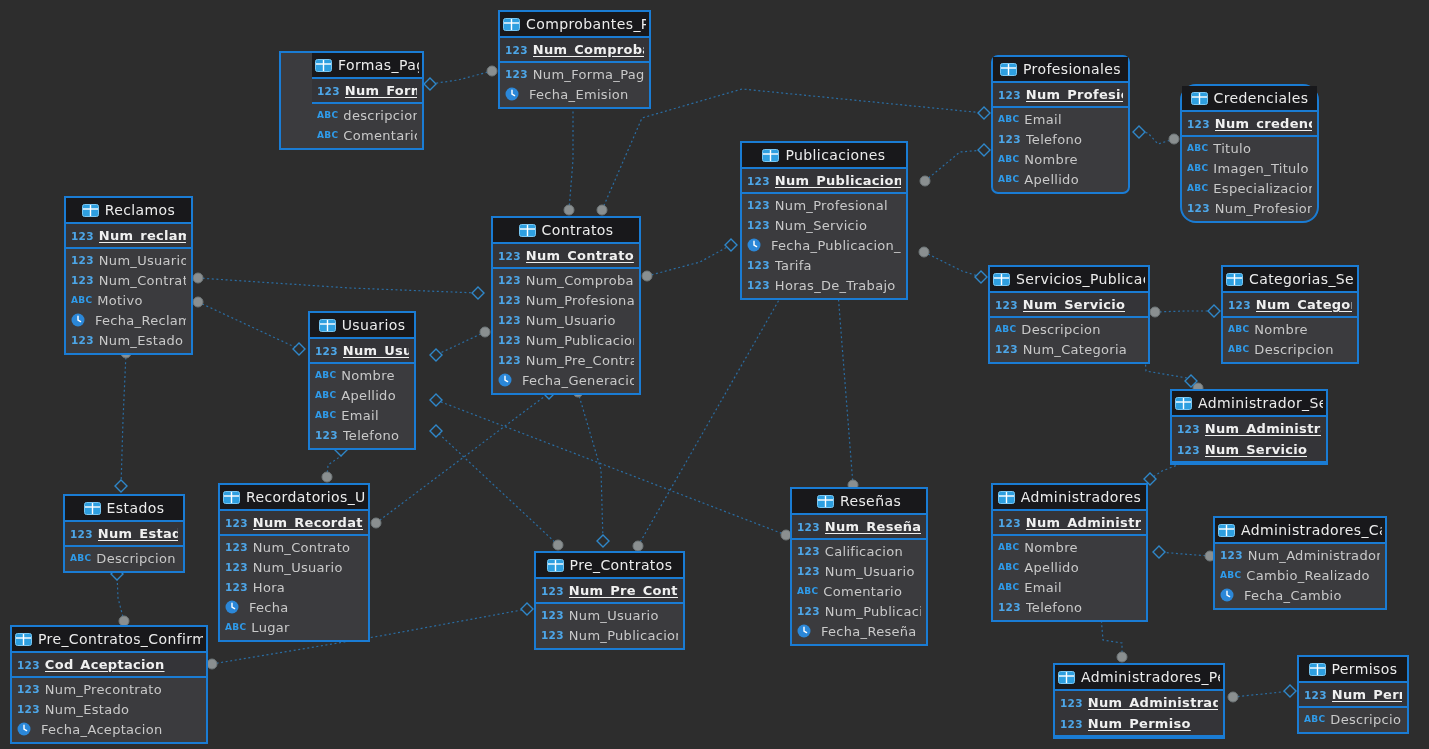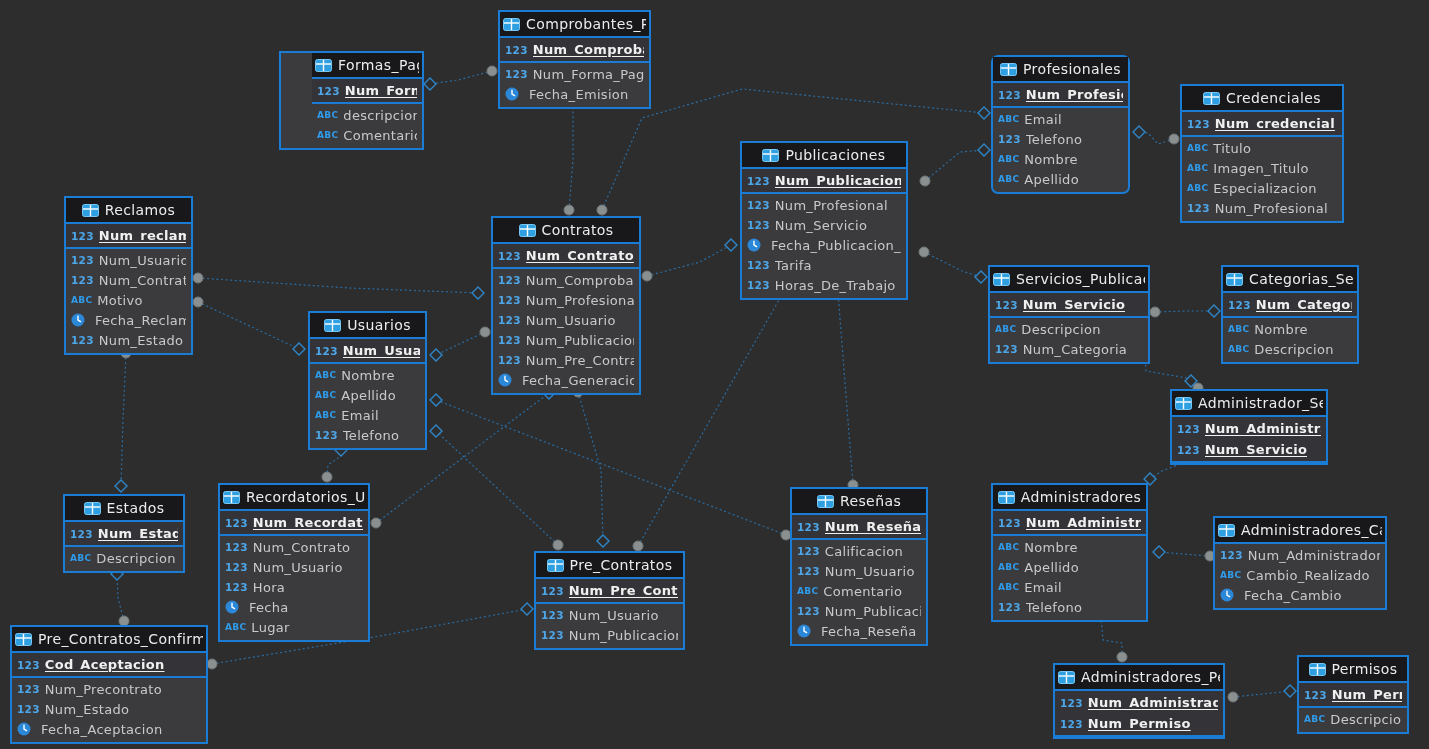--- a/index.html
+++ b/index.html
@@ -213,21 +213,21 @@
 
   <div class="col-row">
 
     <span class="ic ic-abc">ABC</span>
 
     <span class="col-name">Apellido</span>
   </div>
 </div>
   </div>
 
-  <div class="table" style="left: 1180px; top: 84px; width: 164px;">
+  <div class="table" style="left: 1180px; top: 84px; width: 139px; border-radius: 16px;">
     <div class="t-header">
       <svg class="t-icon" viewBox="0 0 17 13" xmlns="http://www.w3.org/2000/svg">
         <rect x="0.5" y="0.5" width="16" height="12" rx="2" fill="#2e9fe0" stroke="#79c6f2" stroke-width="1"></rect>
         <line x1="1" y1="5" x2="16" y2="5" stroke="#ffffff" stroke-width="1.4"></line>
         <line x1="8.5" y1="1" x2="8.5" y2="12" stroke="#ffffff" stroke-width="1.4"></line>
       </svg>
       <span class="t-title">Credenciales</span>
     </div>
     <div class="t-pk">
   <div class="col-row">
@@ -428,21 +428,21 @@
       <svg width="14" height="14" viewBox="0 0 14 14" xmlns="http://www.w3.org/2000/svg">
         <circle cx="7" cy="7" r="6.5" fill="#2b87d8"></circle>
         <path d="M7 3.2 L7 7 L9.6 8.6" stroke="#ffffff" stroke-width="1.4" fill="none" stroke-linecap="round"></path>
       </svg>
     </span>
     <span class="col-name">Fecha_Generacion</span>
   </div>
 </div>
   </div>
 
-  <div class="table" style="left: 308px; top: 311px; width: 119px;">
+  <div class="table" style="left: 308px; top: 311px; width: 108px;">
     <div class="t-header">
       <svg class="t-icon" viewBox="0 0 17 13" xmlns="http://www.w3.org/2000/svg">
         <rect x="0.5" y="0.5" width="16" height="12" rx="2" fill="#2e9fe0" stroke="#79c6f2" stroke-width="1"></rect>
         <line x1="1" y1="5" x2="16" y2="5" stroke="#ffffff" stroke-width="1.4"></line>
         <line x1="8.5" y1="1" x2="8.5" y2="12" stroke="#ffffff" stroke-width="1.4"></line>
       </svg>
       <span class="t-title">Usuarios</span>
     </div>
     <div class="t-pk">
   <div class="col-row">

